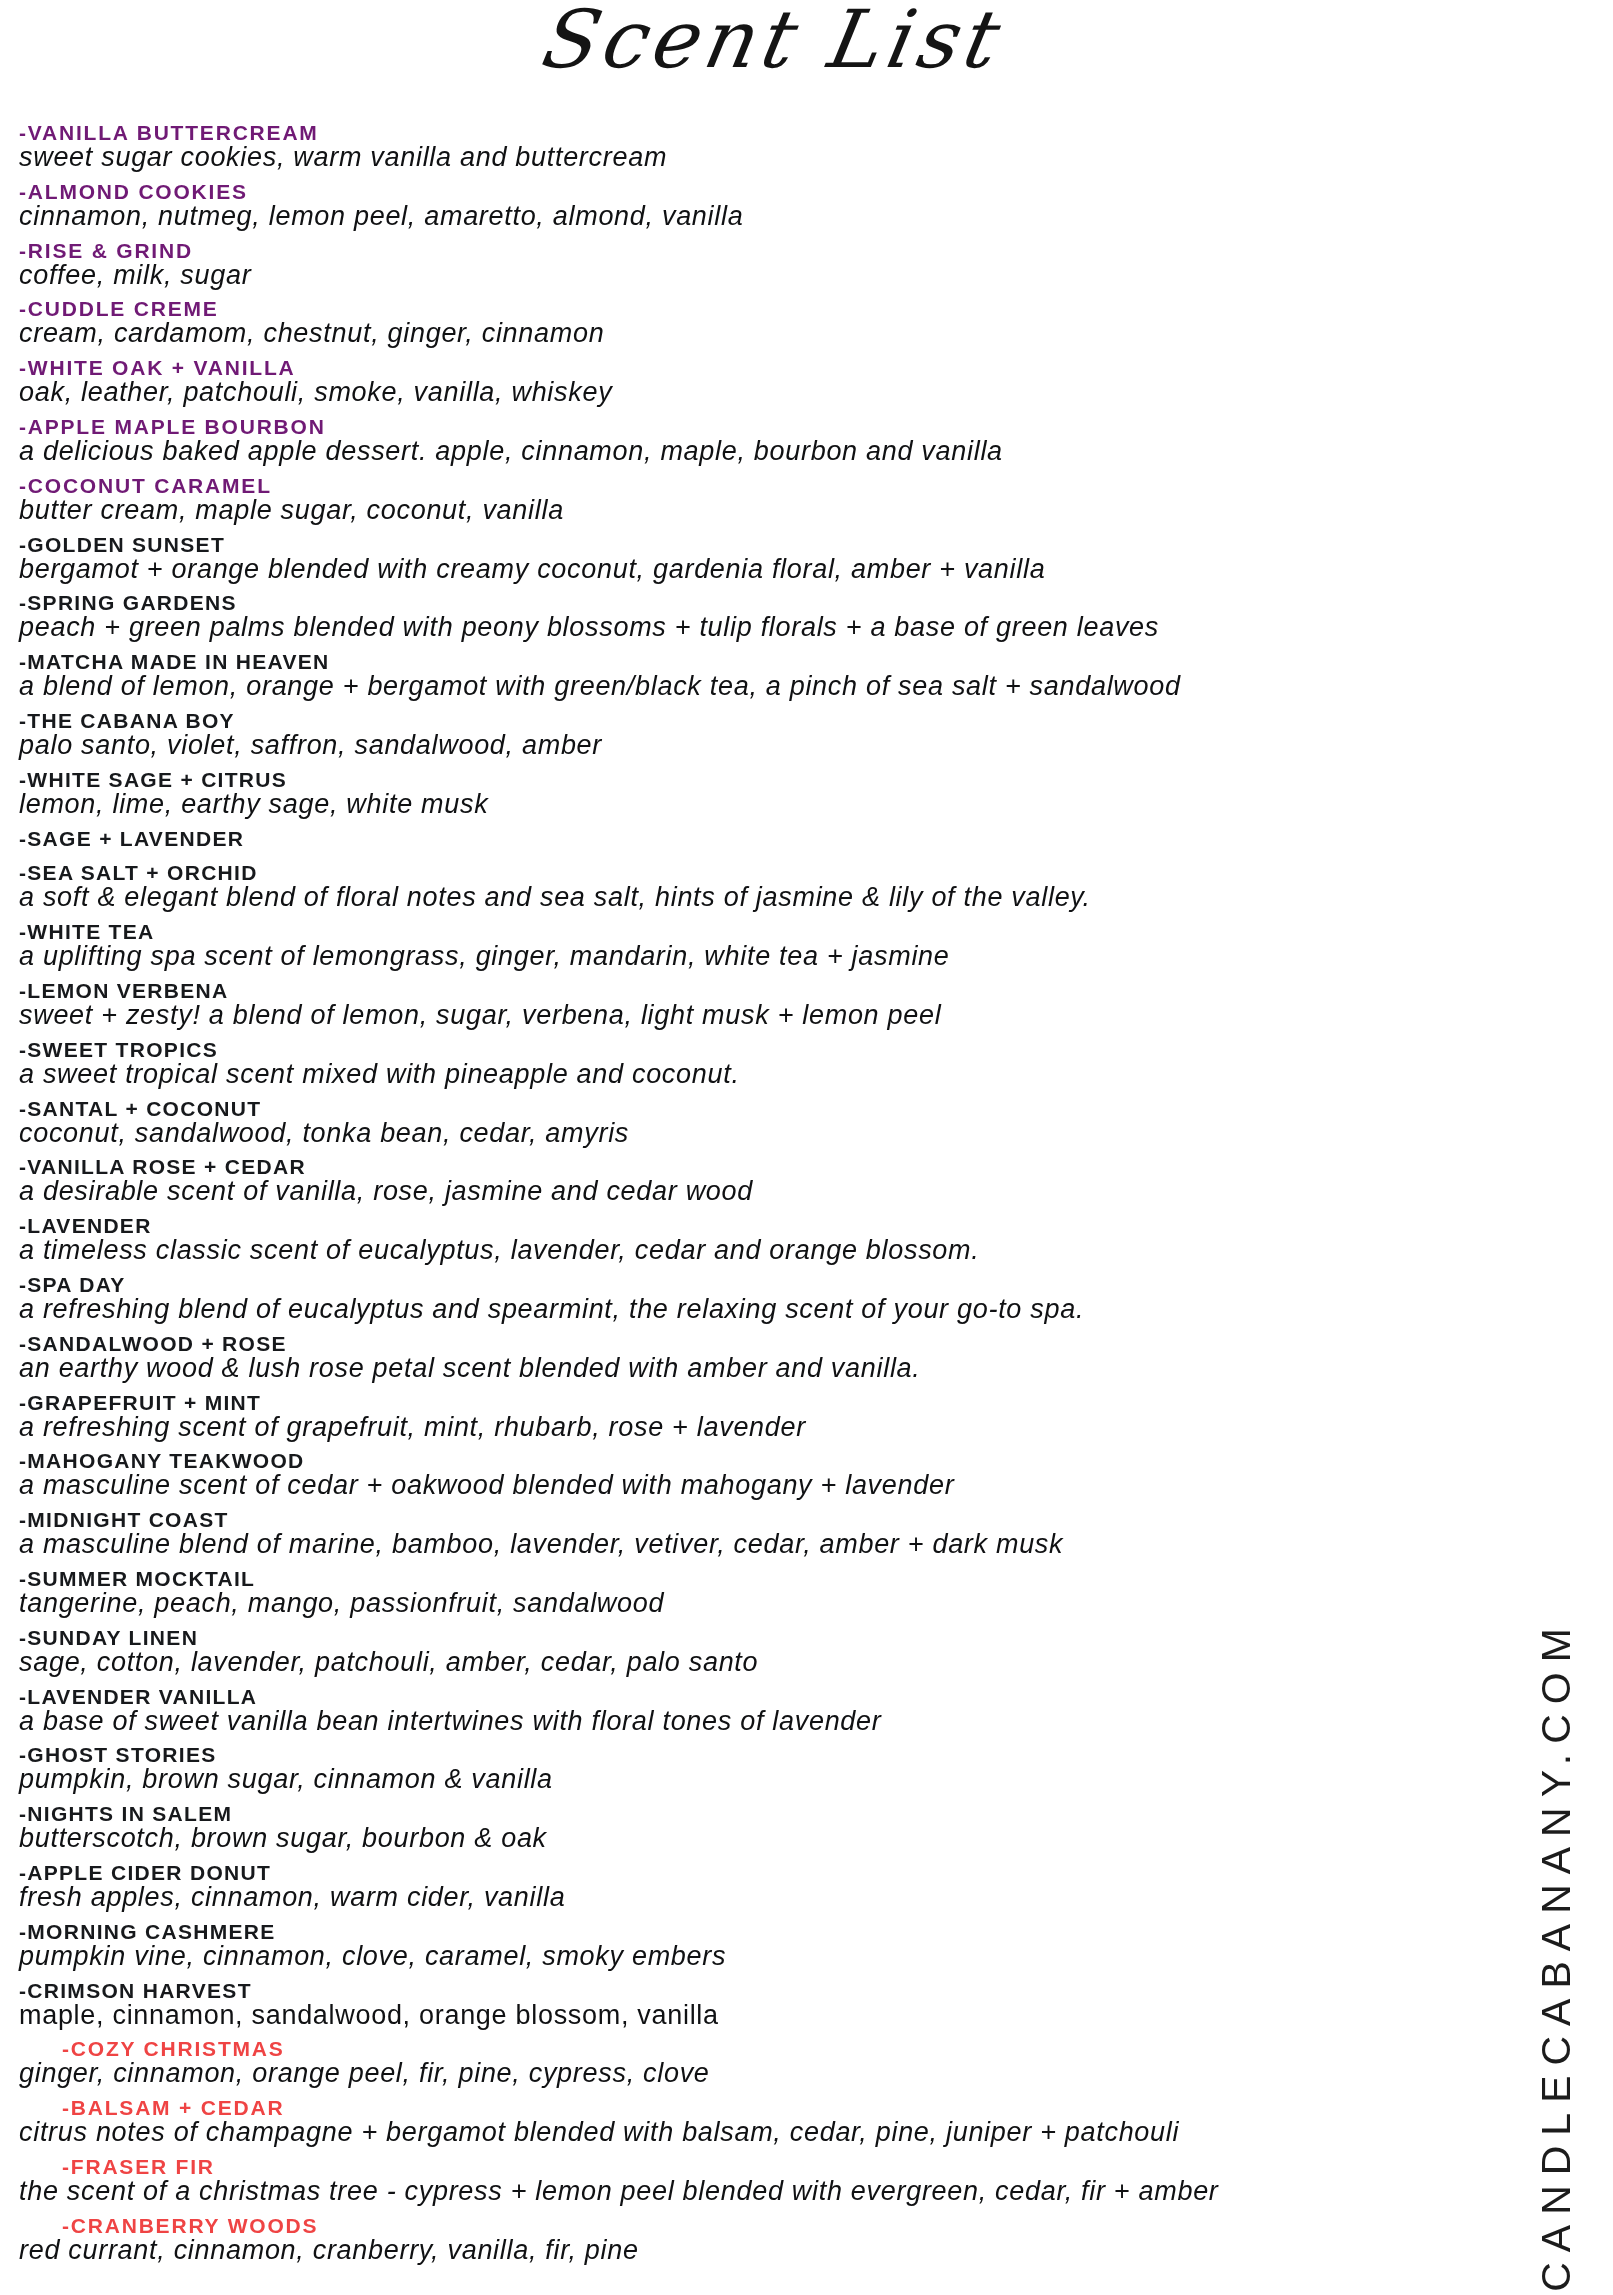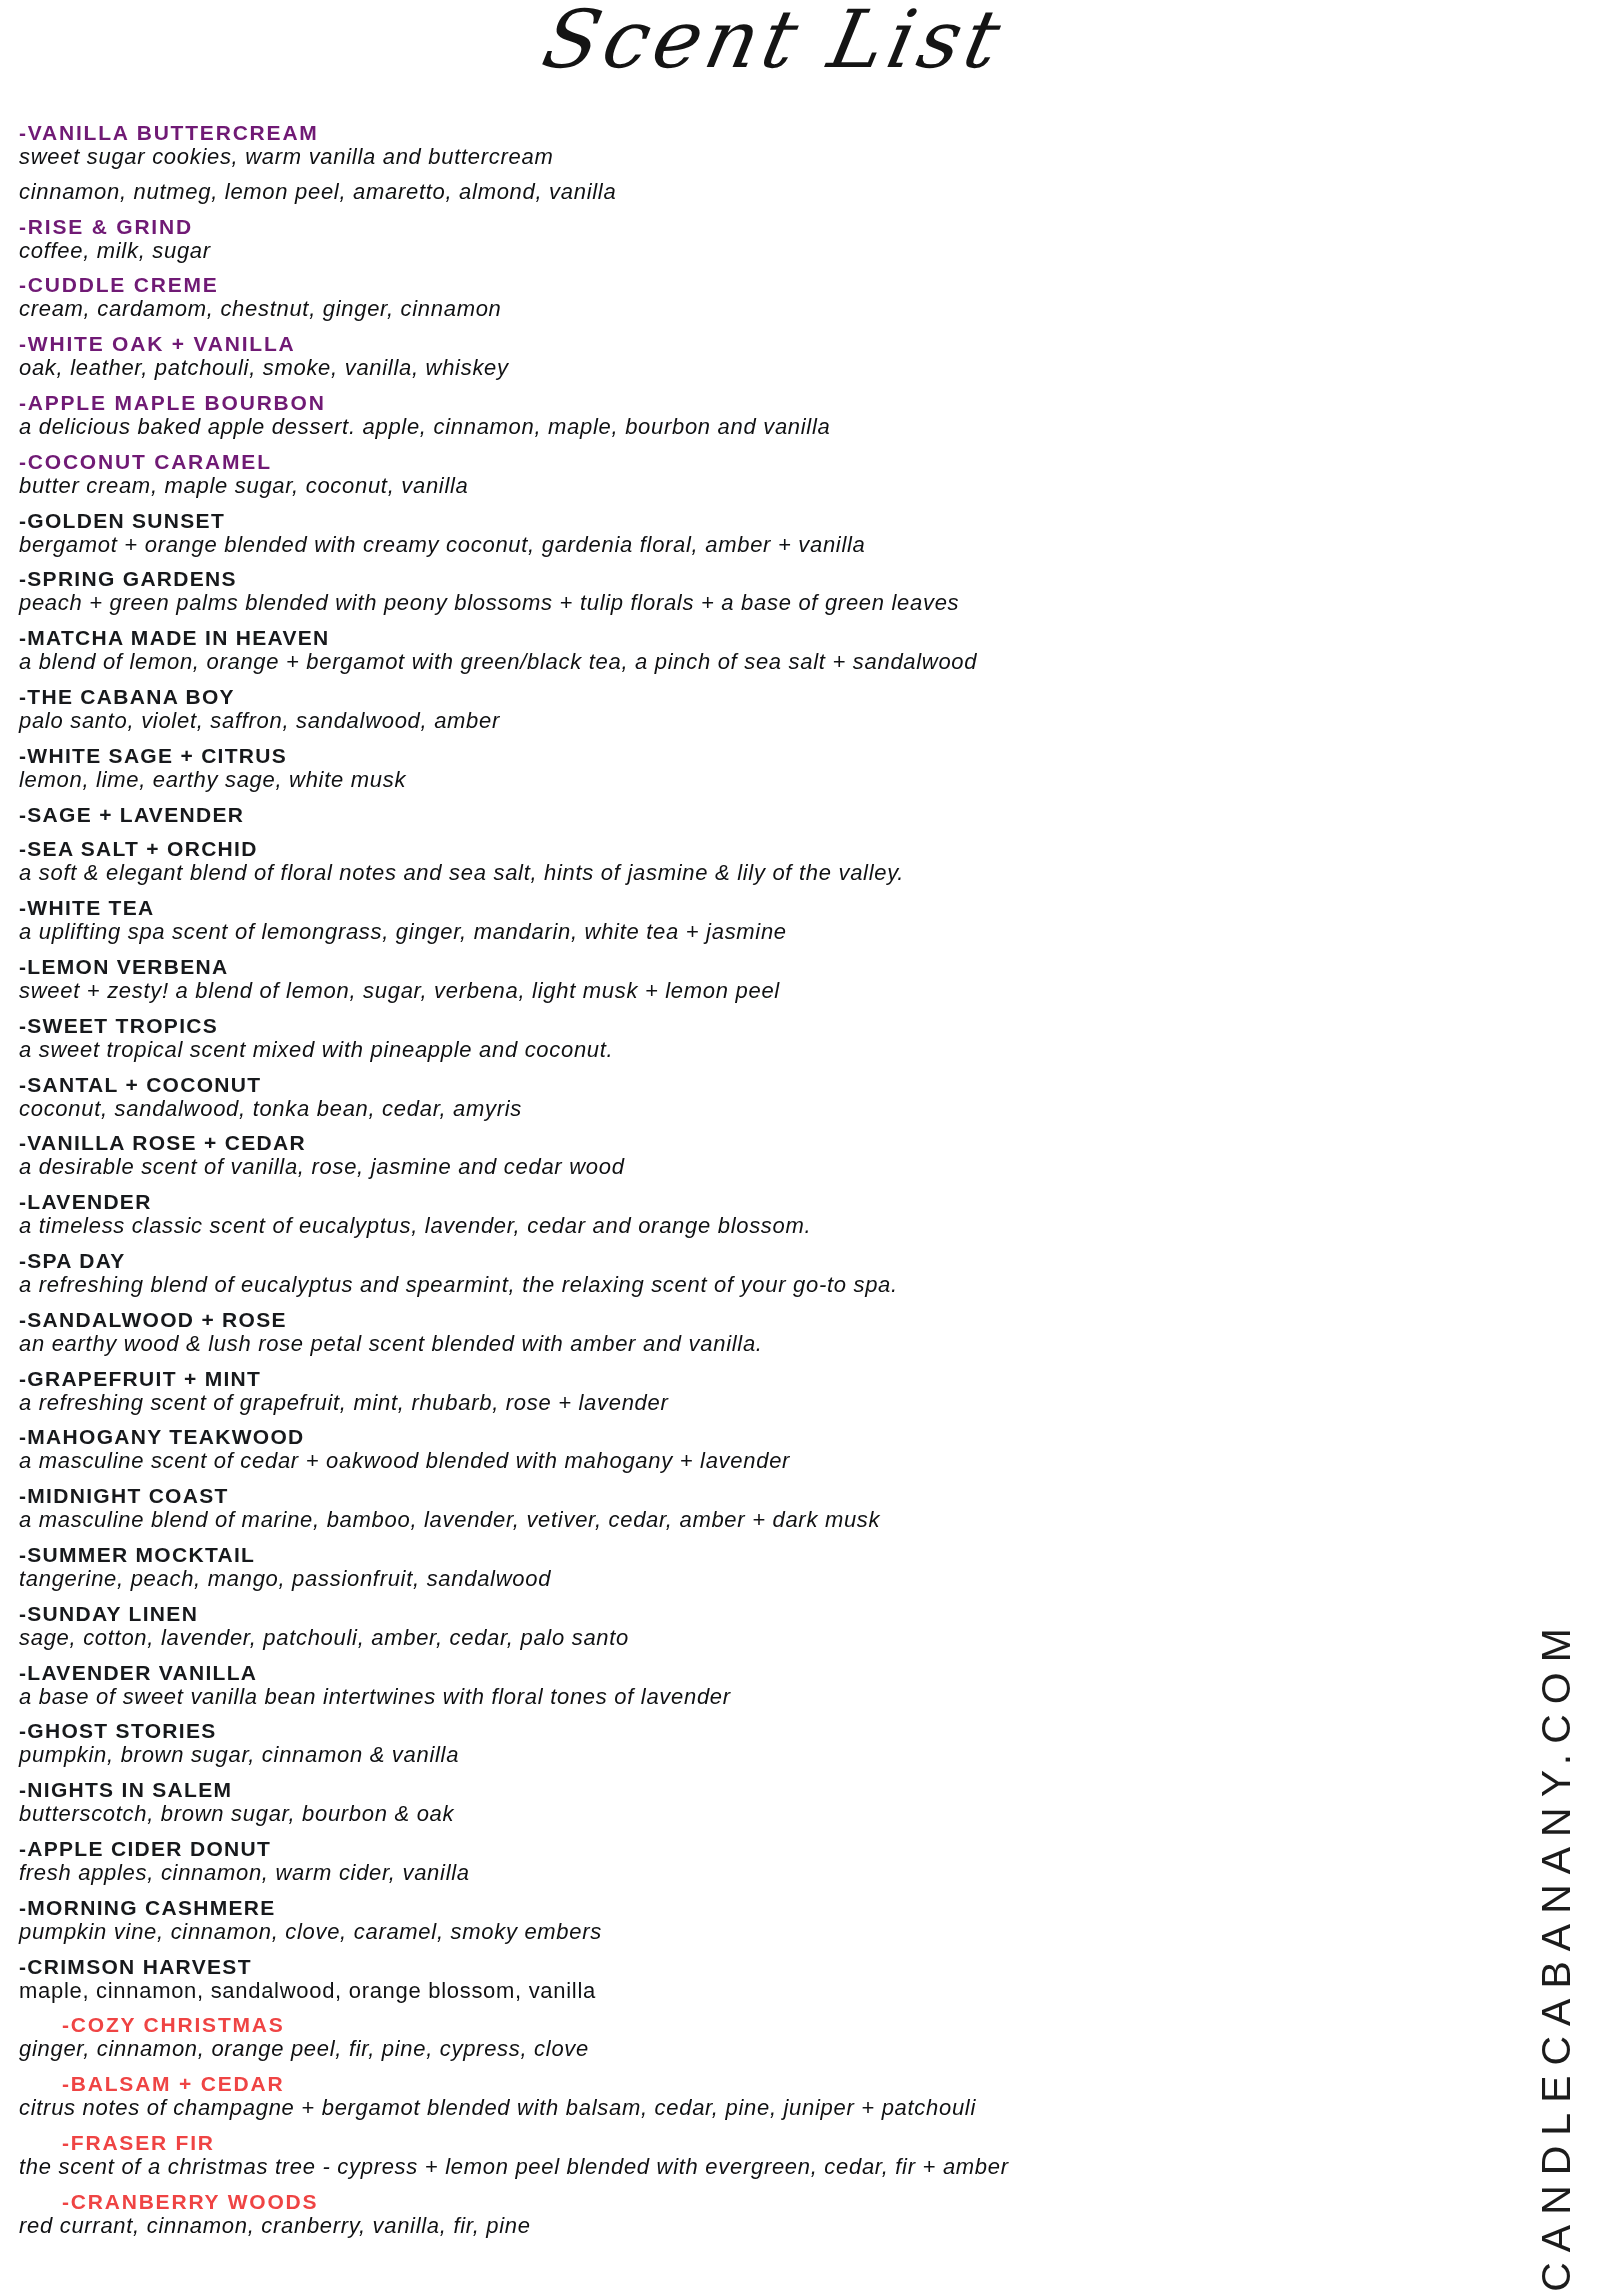--- a/index.html
+++ b/index.html
@@ -55,21 +55,21 @@
   }
   .entry-name.name-upright {
     font-weight: 600;
     color: #ef4444;
     letter-spacing: 1.8px;
     margin-left: 43px;
   }
   .entry-desc {
     font-style: italic;
     font-weight: 500;
-    font-size: 22px;
+    font-size: 27px;
     color: #101113;
     letter-spacing: 0.7px;
   }
   .entry-desc.upright {
     font-style: normal;
   }
   .site-url {
     position: absolute;
     left: 1556px;
     top: 1955px;
@@ -87,20 +87,21 @@
 
 <div class="page">
   <h1 class="title">Scent List</h1>
   <div class="entries" id="entries">
   <div class="entry">
     <div class="entry-name name-bold-navy">-VANILLA BUTTERCREAM</div>
     <div class="entry-desc">sweet sugar cookies, warm vanilla and buttercream</div>
   </div>
 
   <div class="entry">
+    <div class="entry-name name-bold-navy">-ALMOND COOKIES</div>
     <div class="entry-desc">cinnamon, nutmeg, lemon peel, amaretto, almond, vanilla</div>
   </div>
 
   <div class="entry">
     <div class="entry-name name-bold-navy">-RISE &amp; GRIND</div>
     <div class="entry-desc">coffee, milk, sugar</div>
   </div>
 
   <div class="entry">
     <div class="entry-name name-bold-navy">-CUDDLE CREME</div>

